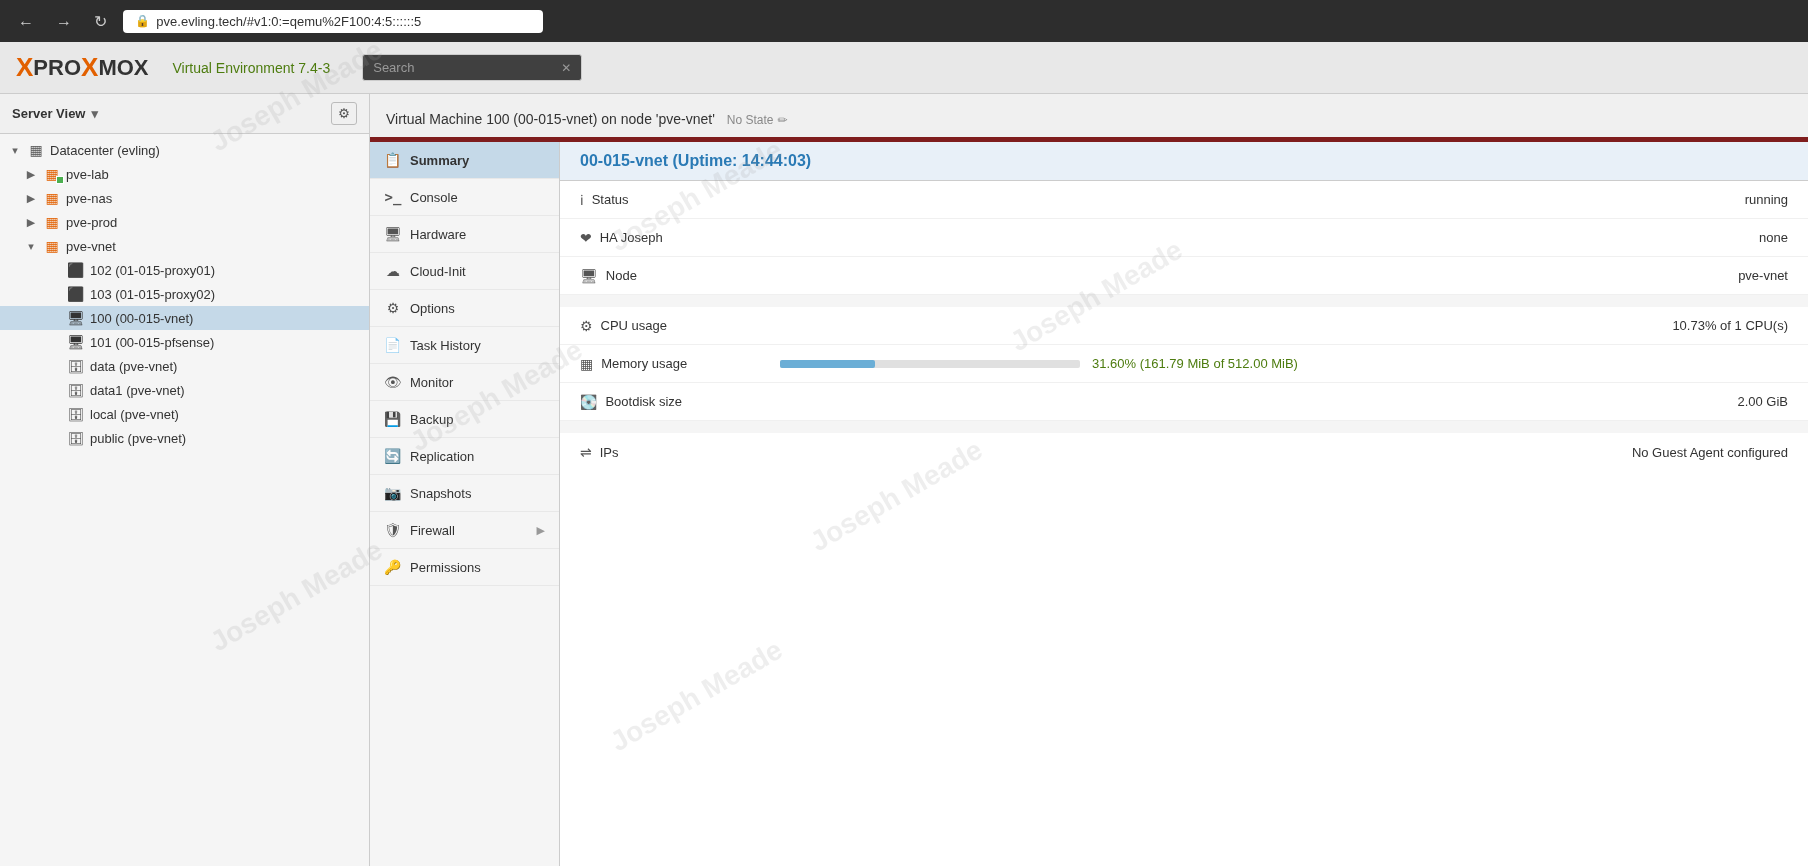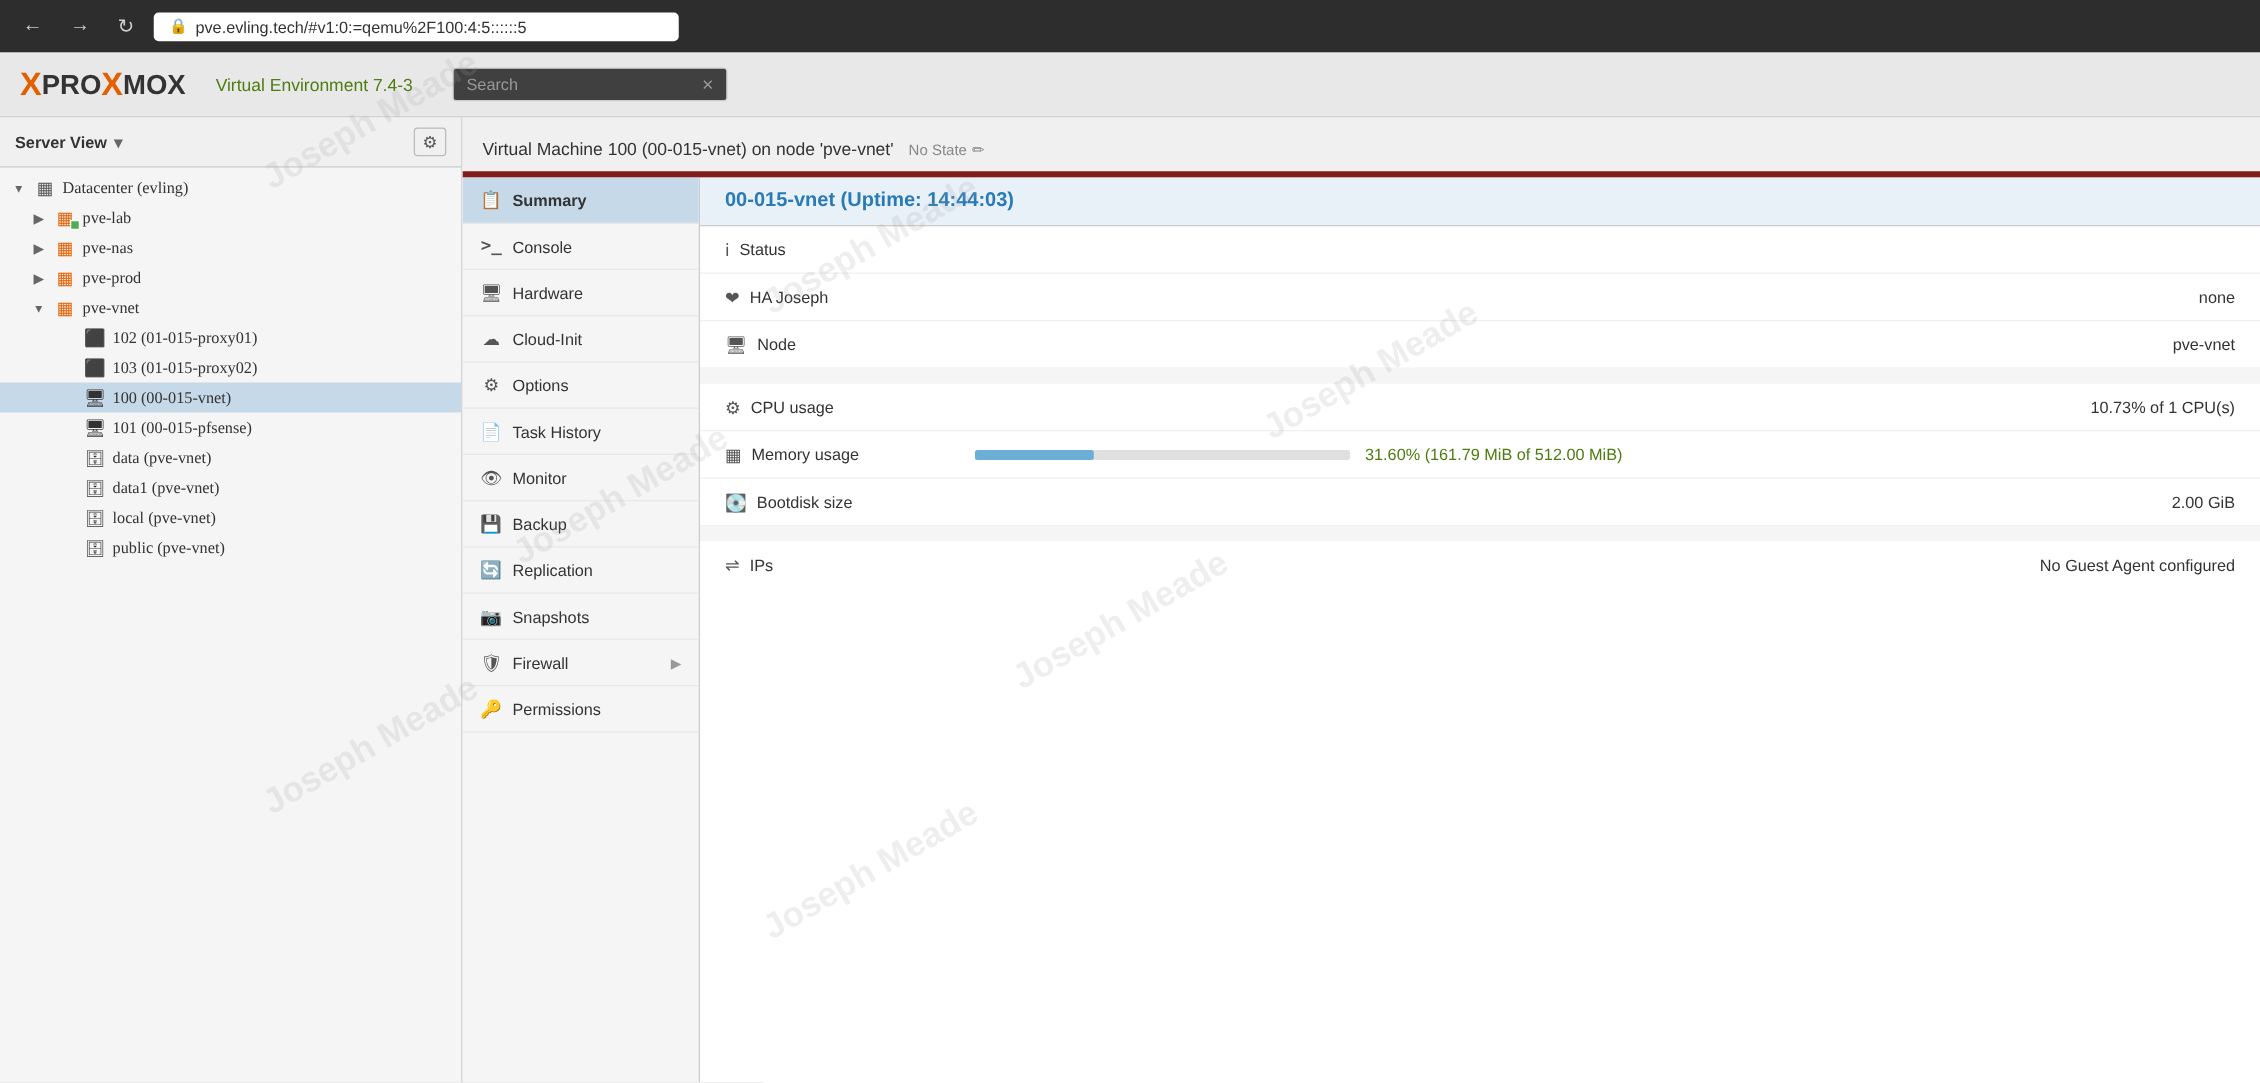--- a/index.html
+++ b/index.html
@@ -125,21 +125,21 @@
     .tree-item {
       display: flex;
       align-items: center;
       padding: 4px 8px;
       cursor: pointer;
       gap: 4px;
     }
     .tree-item.selected { background: #c5d9e8; }
     .tree-expand { width: 14px; text-align: center; color: #666; font-size: 11px; }
     .tree-icon { width: 20px; height: 16px; display: inline-flex; align-items: center; justify-content: center; }
-    .tree-label { font-size: 13px; font-family: Liberation Serif, serif; }
+    .tree-label { font-size: 13px; }
 
     
     .icon-datacenter { color: #555; font-size: 14px; }
 
     
     .content-area {
       flex: 1;
       display: flex;
       flex-direction: column;
       background: #f5f5f5;
@@ -459,20 +459,21 @@
       <div class="detail-panel">
         <div class="vm-subtitle-bar">
           <span class="vm-subtitle">00-015-vnet (Uptime: 14:44:03)</span>
         </div>
 
         <div class="summary-row">
           <div class="summary-label">
             <span class="summary-label-icon">ℹ</span>
             <span>Status</span>
           </div>
+          <span class="summary-value">running</span>
         </div>
 
         <div class="summary-row">
           <div class="summary-label">
             <span class="summary-label-icon">❤</span>
             <span>HA Joseph</span>
           </div>
           <span class="summary-value">none</span>
         </div>
 

